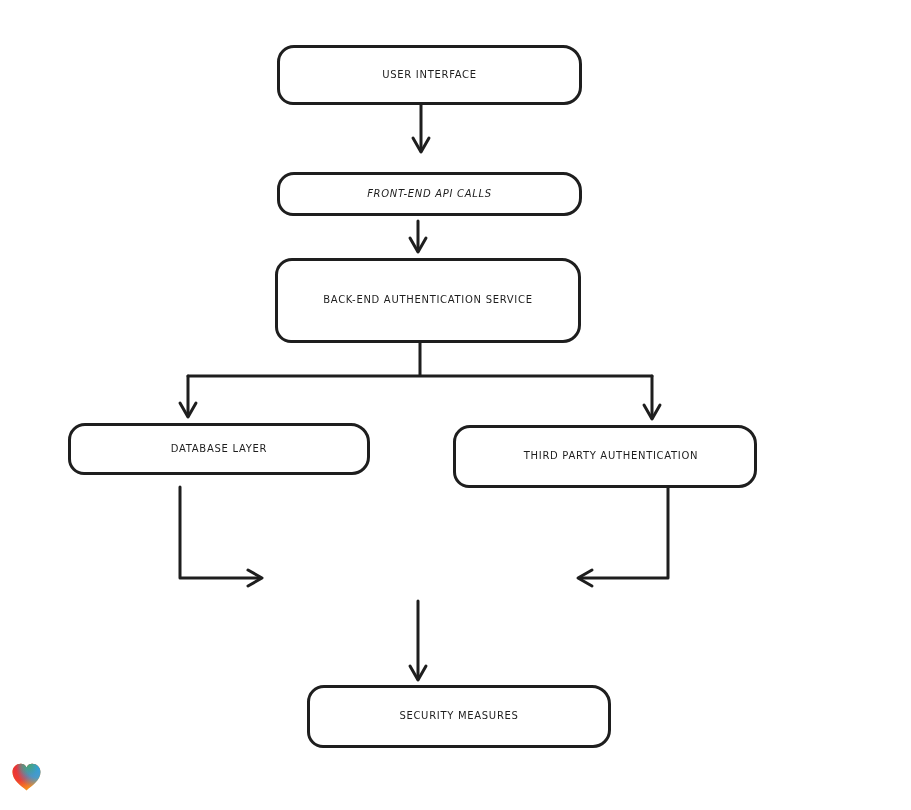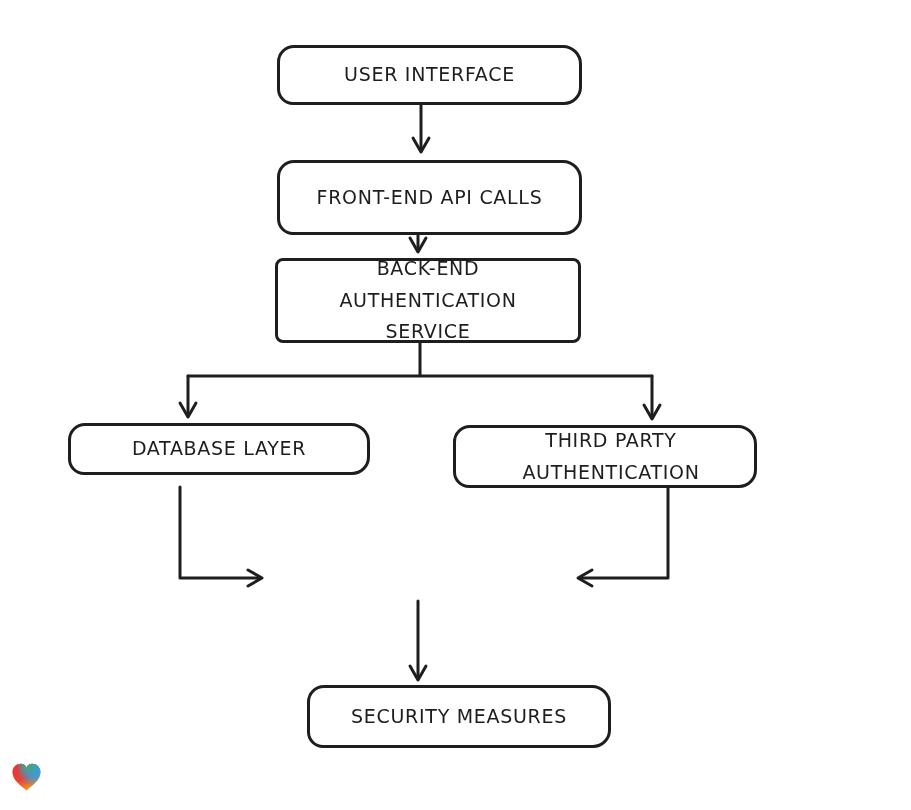--- a/index.html
+++ b/index.html
@@ -32,21 +32,21 @@
     position: absolute;
     box-sizing: border-box;
     background: #ffffff;
     border: 3.5px solid #1e1e1e;
     border-radius: 17px 19px 18px 16px;
     display: flex;
     align-items: center;
     justify-content: center;
     text-align: center;
     color: #1e1e1e;
-    font-size: 19px;
+    font-size: 10px;
     letter-spacing: 0.7px;
     line-height: 1.65;
     padding: 0 16px;
   }
   .node-label {
     display: inline-block;
   }
   .node--backend .node-label { max-width: 245px; }
   .node--session .node-label { max-width: 195px; }
   .logo-badge {
@@ -90,25 +90,25 @@
     <g>
       <path class="edge-path" d="M418 601 L418 679"></path>
       <path class="edge-path" d="M410 666 L418 680 L426 666"></path>
     </g>
   </svg>
 
   <div class="node" style="left:277px; top:45px; width:305px; height:60px;">
     <span class="node-label">USER INTERFACE</span>
   </div>
 
-  <div class="node" style="left:277px; top:160px; width:305px; height:75px;">
+  <div class="node" style="left:277px; top:172px; width:305px; height:44px;font-style:italic;">
     <span class="node-label">FRONT-END API CALLS</span>
   </div>
 
-  <div class="node node--backend" style="left:275px; top:258px; width:306px; height:85px;border-radius:8px;">
+  <div class="node node--backend" style="left:275px; top:258px; width:306px; height:85px;">
     <span class="node-label">BACK-END AUTHENTICATION SERVICE</span>
   </div>
 
   <div class="node" style="left:68px; top:423px; width:302px; height:52px;">
     <span class="node-label">DATABASE LAYER</span>
   </div>
 
   <div class="node" style="left:453px; top:425px; width:304px; height:63px;padding-left:28px;">
     <span class="node-label">THIRD PARTY AUTHENTICATION</span>
   </div>

